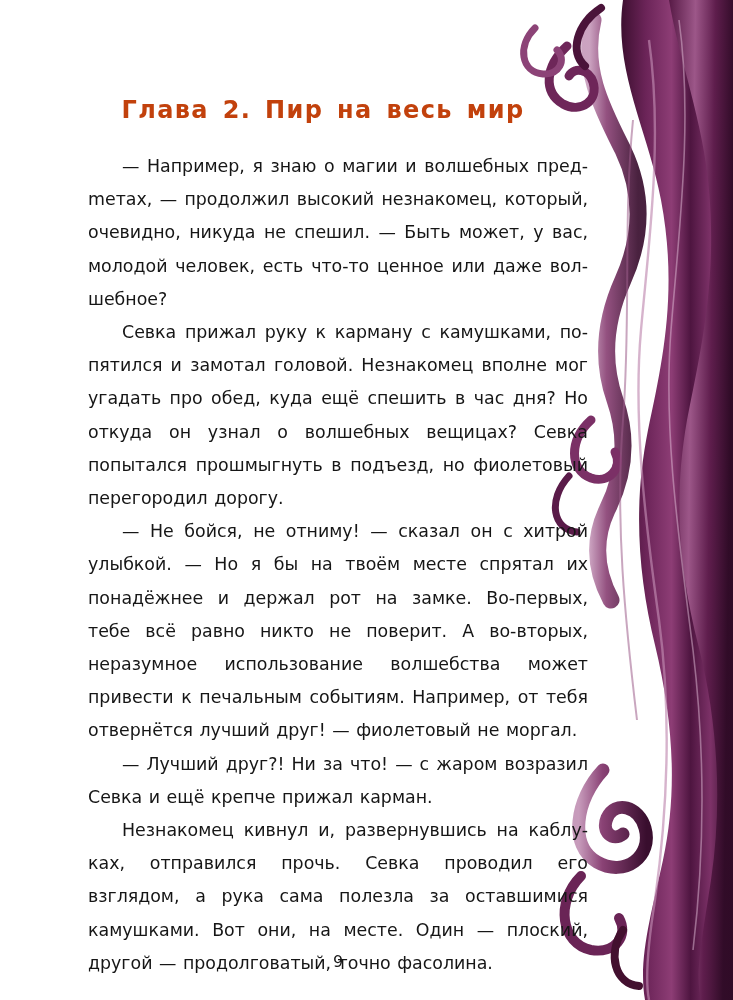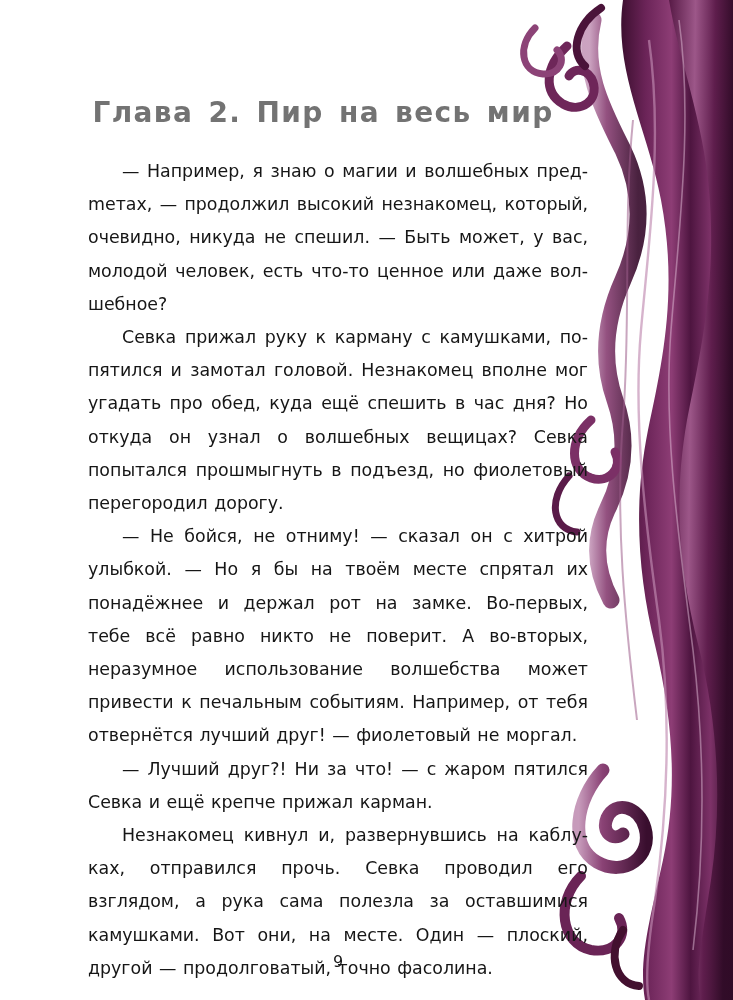--- a/index.html
+++ b/index.html
@@ -34,23 +34,23 @@
     width: 560px;
     height: 1000px;
   }
 
   .chapter-title {
     margin: 0;
     padding-top: 96px;
     text-align: center;
     font-family: "DejaVu Sans", sans-serif;
     font-weight: bold;
-    font-size: 28px;
+    font-size: 24px;
     letter-spacing: 1.4px;
-    color: #737373;
+    color: #c2410c;
     word-spacing: 4px;
     width: 470px;
   }
 
   .body-text {
     margin: 0;
     padding-top: 26px;
     width: 500px;
   }
 
@@ -141,19 +141,19 @@
   </div>
 
   <div class="content">
 
     <h1 class="chapter-title">Глава 2. Пир на весь мир</h1>
 
     <div class="body-text">
       <p class="para indent">— Например, я знаю о магии и волшебных пред­mетах, — продолжил высокий незнакомец, который, очевидно, никуда не спешил. — Быть может, у вас, молодой человек, есть что-то ценное или даже вол­шебное?</p>
       <p class="para indent">Севка прижал руку к карману с камушками, по­пятился и замотал головой. Незнакомец вполне мог угадать про обед, куда ещё спешить в час дня? Но откуда он узнал о волшебных вещицах? Севка попытался прошмыгнуть в подъезд, но фиолетовый перегородил дорогу.</p>
       <p class="para indent">— Не бойся, не отниму! — сказал он с хитрой улыбкой. — Но я бы на твоём месте спрятал их понадёжнее и держал рот на замке. Во-первых, тебе всё равно никто не поверит. А во-вторых, неразумное использование волшебства может привести к печаль­ным событиям. Например, от тебя отвернётся лучший друг! — фиолетовый не моргал.</p>
-      <p class="para indent">— Лучший друг?! Ни за что! — с жаром пятился Севка и ещё крепче прижал карман.</p>
+      <p class="para indent">— Лучший друг?! Ни за что! — с жаром возразил Севка и ещё крепче прижал карман.</p>
       <p class="para indent">Незнакомец кивнул и, развернувшись на каблу­ках, отправился прочь. Севка проводил его взглядом, а рука сама полезла за оставшимися камушками. Вот они, на месте. Один — плоский, другой — продол­говатый, точно фасолина.</p>
     </div>
 
     <div class="page-number">9</div>
   </div>
 </div>
 
 </body></html>

